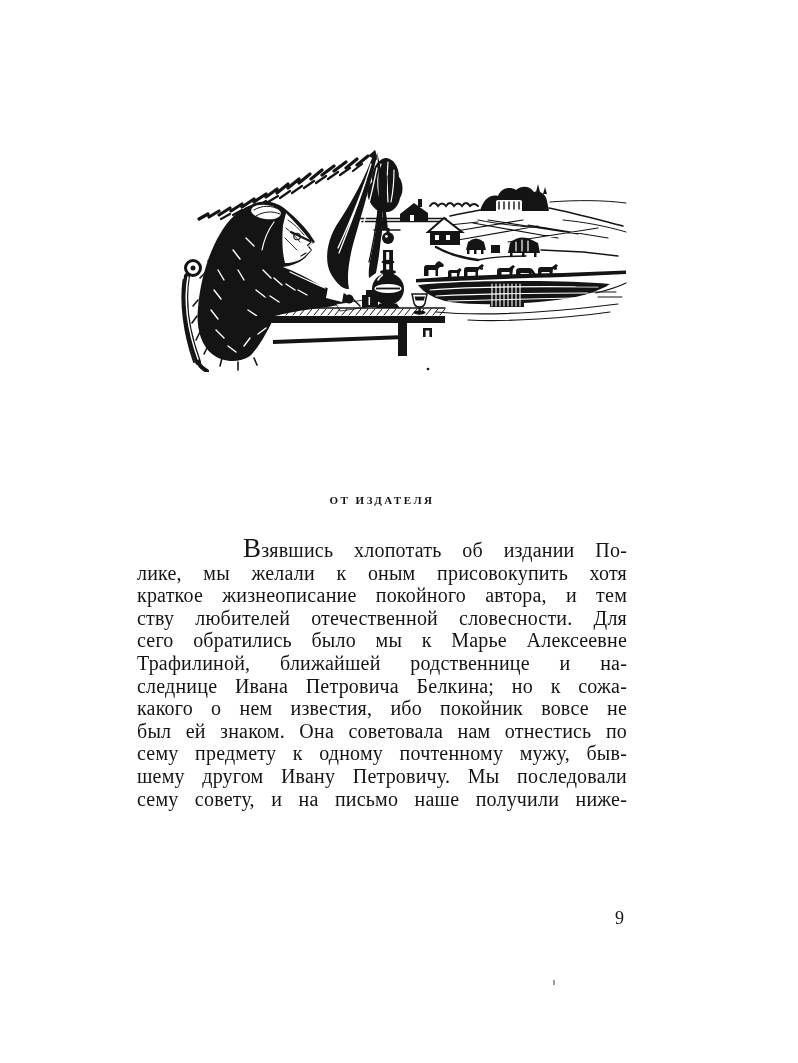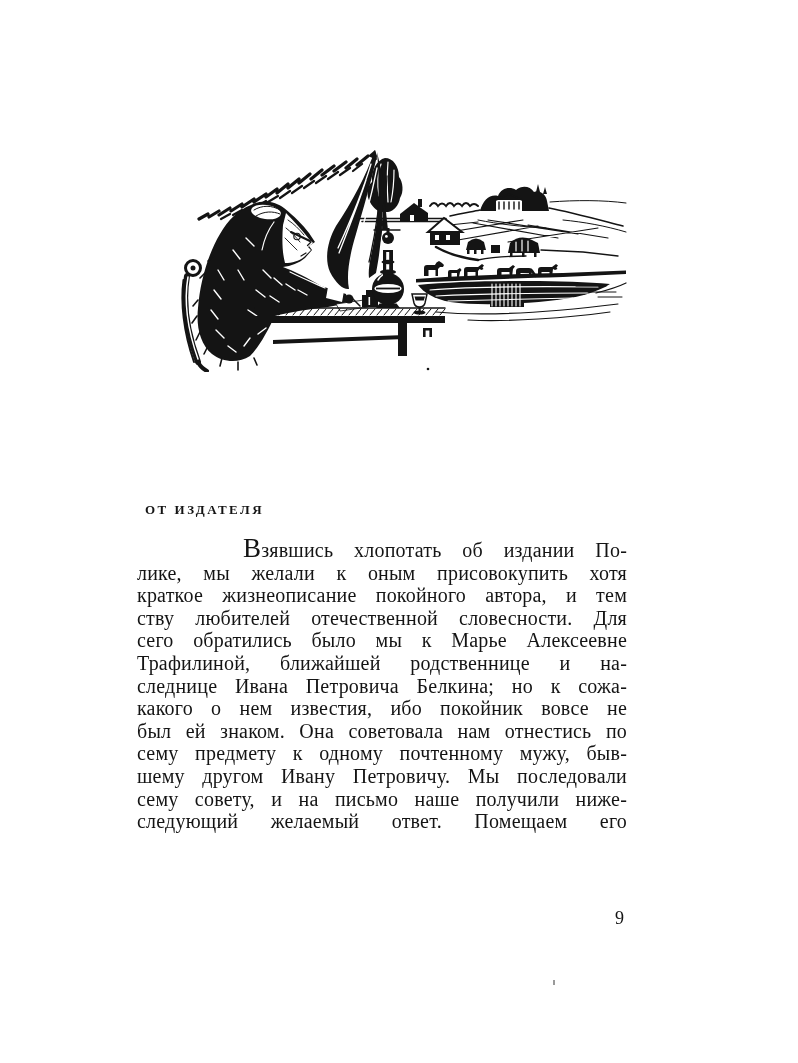--- a/index.html
+++ b/index.html
@@ -2,22 +2,22 @@
 <html><head>
 <meta charset="utf-8">
 <style>
   html,body{margin:0;padding:0;background:#e9e9e9;}
   .page{
     position:relative;width:798px;height:1063px;background:#ffffff;
     font-family:"Liberation Serif","DejaVu Serif",serif;color:#141414;overflow:hidden;
   }
   .illustration{position:absolute;left:178px;top:150px;width:450px;height:222px;}
   .heading{
-    position:absolute;left:137px;top:494px;width:490px;margin:8px;
-    text-align:left;font-size:13px;font-weight:bold;letter-spacing:2.5px;
+    position:absolute;left:137px;top:494px;width:490px;margin:0;
+    text-align:center;font-size:11px;font-weight:bold;letter-spacing:2.5px;
   }
   .paragraph{position:absolute;left:137px;top:539px;width:490px;font-size:20px;}
   .line{
     line-height:22.6px;text-align:justify;text-align-last:justify;
     letter-spacing:0.2px;
   }
   .line:first-child{padding-left:106px;}
   .line:first-child::first-letter{font-size:27px;line-height:16px;}
   .page-number{
     position:absolute;left:137px;top:908px;width:487px;text-align:right;font-size:18px;
@@ -200,20 +200,19 @@
       <div class="line">краткое жизнеописание покойного автора, и тем</div>
       <div class="line">ству любителей отечественной словесности. Для</div>
       <div class="line">сего обратились было мы к Марье Алексеевне</div>
       <div class="line">Трафилиной, ближайшей родственнице и на-</div>
       <div class="line">следнице Ивана Петровича Белкина; но к сожа-</div>
       <div class="line">какого о нем известия, ибо покойник вовсе не</div>
       <div class="line">был ей знаком. Она советовала нам отнестись по</div>
       <div class="line">сему предмету к одному почтенному мужу, быв-</div>
       <div class="line">шему другом Ивану Петровичу. Мы последовали</div>
       <div class="line">сему совету, и на письмо наше получили ниже-</div>
-      <div class="line">следующий желаемый ответ. Помещаем его</div>
     </div>
 
   <div class="page-number">9</div>
 
   <div class="artifact"></div>
 
 </div>
 
 </body></html>

